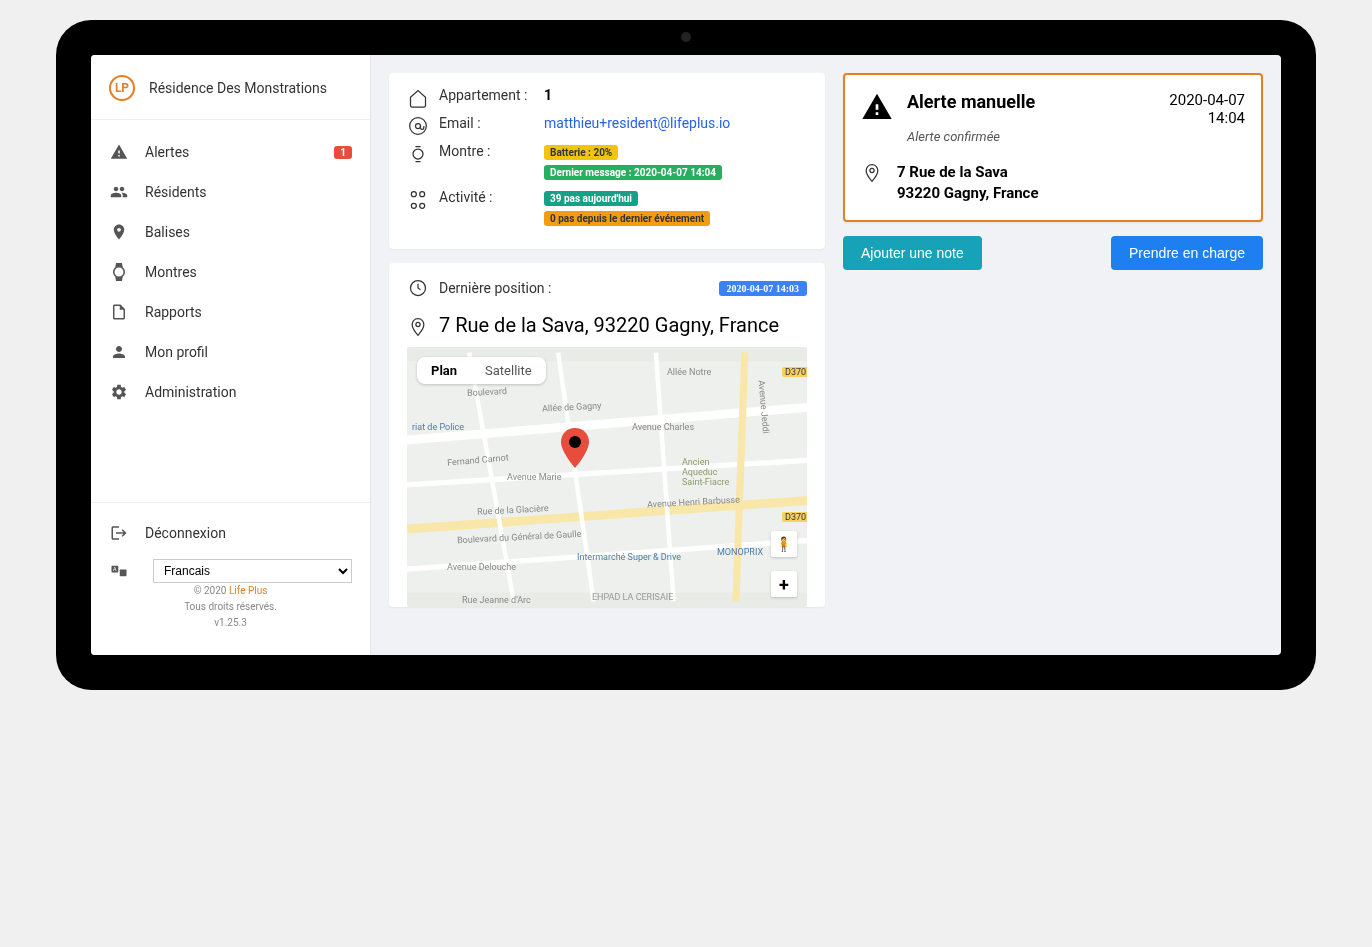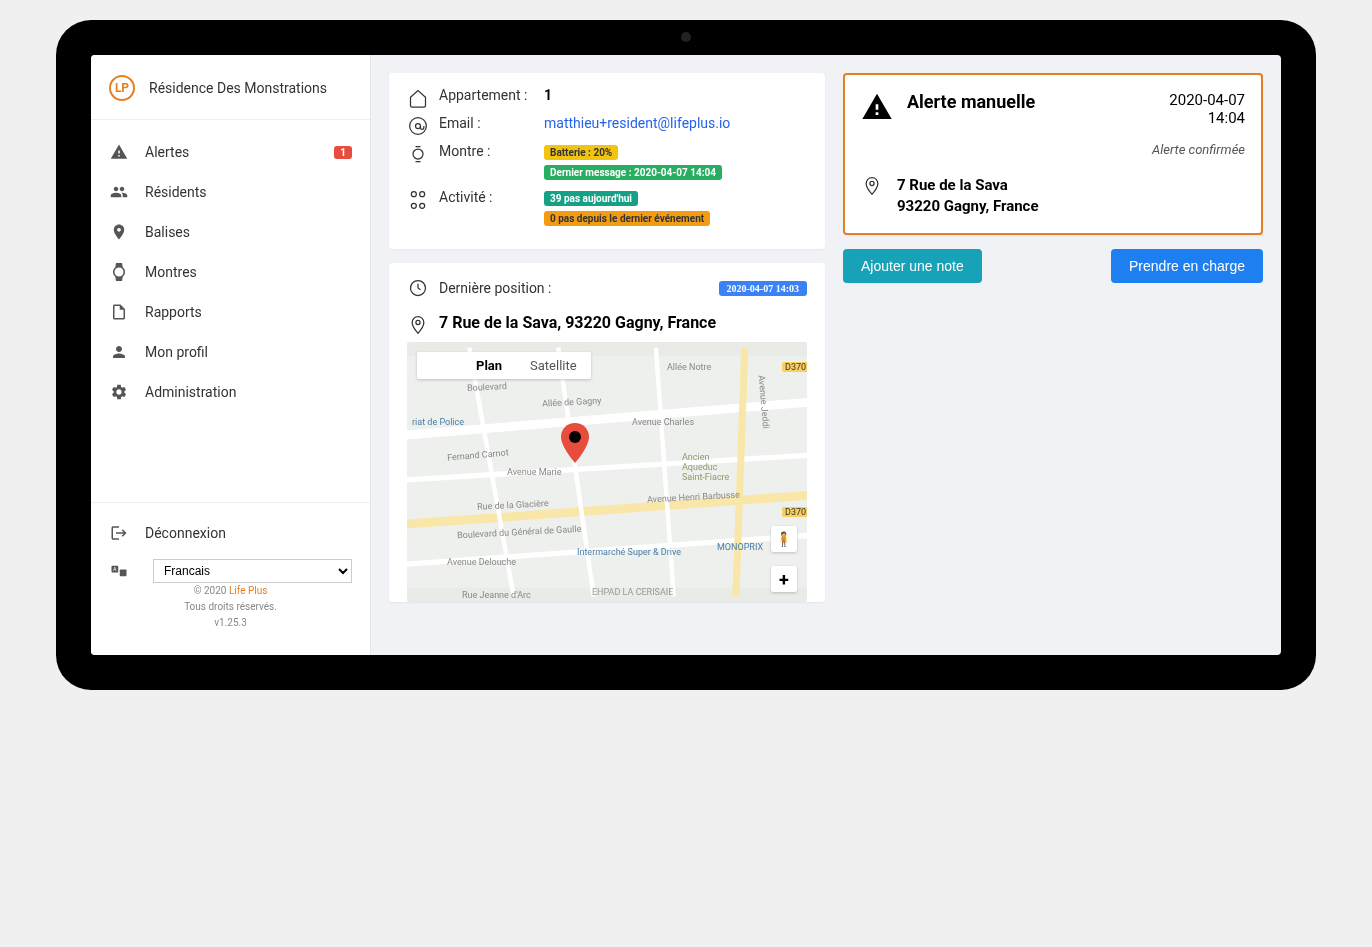--- a/index.html
+++ b/index.html
@@ -192,42 +192,41 @@
   background: #3b82f6;
   color: #fff;
   font-size: 10px;
   font-weight: bold;
   padding: 2px 8px;
   border-radius: 3px;
   margin-left: auto;
   font-family: Liberation Serif, serif;
 }
 .address-line {
-  font-weight: bold;
-  font-size: 16px;
+  font-weight: normal;
+  font-size: 20px;
   text-align: center;
   margin: 6px 0 10px;
 }
 .map {
   height: 260px;
   background: #e8ebe6;
   position: relative;
   border-radius: 2px;
   overflow: hidden;
 }
 .map-tabs {
   position: absolute;
   top: 10px;
   left: 10px;
   display: flex;
   background: #fff;
-  border-radius: 2px;
+  border-radius: 8px;
   box-shadow: 0 1px 3px rgba(0,0,0,0.2);
   overflow: hidden;
-  padding-left: 45px;
 }
 .map-tab {
   padding: 6px 14px;
   font-size: 13px;
   cursor: pointer;
   color: #555;
 }
 .map-tab.active { font-weight: bold; color: #000; }
 .map-roads {
   position: absolute;
@@ -281,21 +280,21 @@
   align-items: flex-start;
 }
 .alert-icon {
   width: 32px;
   height: 32px;
   flex-shrink: 0;
 }
 .alert-icon svg { width: 32px; height: 32px; fill: #000; }
 .alert-title { font-weight: bold; font-size: 18px; }
 .alert-date { margin-left: auto; text-align: right; font-size: 15px; }
-.alert-status { font-style: italic; font-size: 13px; color: #555; margin-top: 15px; margin-left: 46px; text-align: right; }
+.alert-status { font-style: italic; font-size: 13px; color: #555; margin-top: 2px; margin-left: 46px; }
 .alert-addr {
   display: flex;
   gap: 14px;
   margin-top: 18px;
   align-items: flex-start;
 }
 .alert-addr-text { font-weight: bold; font-size: 15px; line-height: 1.4; }
 .btn-row {
   display: flex;
   gap: 14px;

